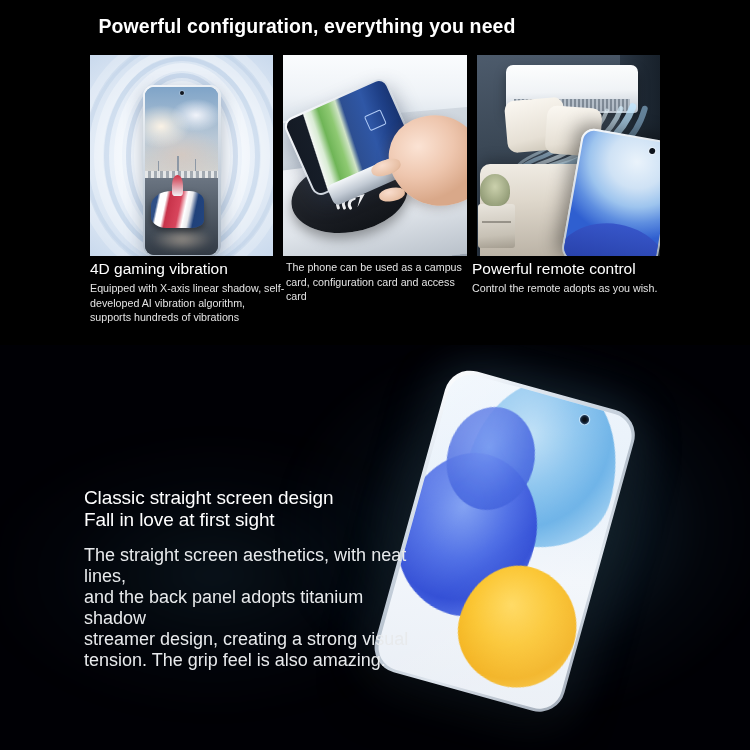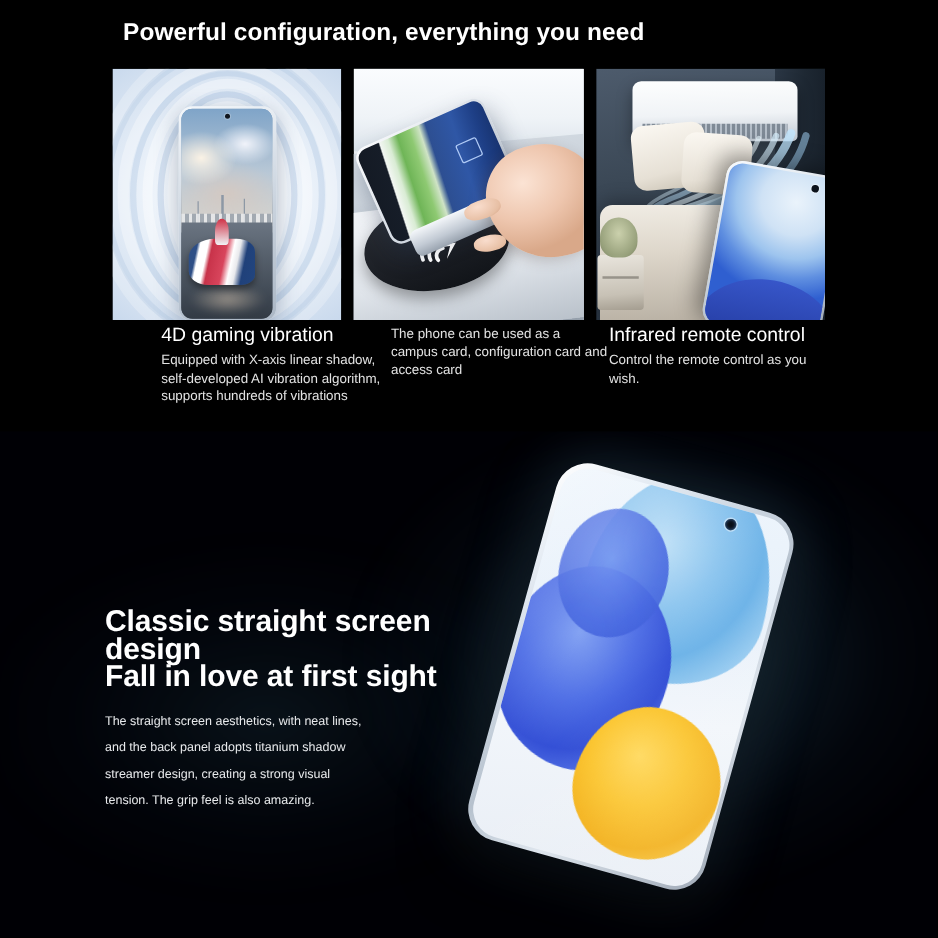--- a/index.html
+++ b/index.html
@@ -320,21 +320,21 @@
     z-index:3;
   }
 
   
   #captions {
     position:absolute; left:90px; top:260px;
     width:580px;
     display:flex;
   }
   .cap { width:195px; }
-  .cap:nth-child(1){ width:196px;margin-left:39px; }
+  .cap:nth-child(1){ width:196px; }
   .cap:nth-child(2){ width:186px; }
   .cap-title {
     color:#ffffff;
     font-size:15.5px;
     font-weight:400;
     line-height:18px;
     margin-bottom:3px;
   }
   .cap-body {
     color:#e3e3e3;
@@ -362,30 +362,30 @@
     filter:blur(8px);
   }
 
   #bottom-copy {
     position:absolute; left:84px; top:142px;
     width:330px;
     z-index:5;
   }
   #bottom-title {
     color:#ffffff;
-    font-size:24px;
-    font-weight:bold;
+    font-size:19px;
+    font-weight:normal;
     line-height:22px;
     letter-spacing:-0.1px;
     white-space:pre-line;
   }
   #bottom-body {
     margin-top:14px;
     color:#e8eaec;
-    font-size:10px;
+    font-size:18px;
     line-height:21px;
     white-space:pre-line;
   }
 
   
   #big-phone-wrap {
     position:absolute; left:390px; top:42px;
     width:240px; height:330px;
     transform:rotate(15.5deg);
     z-index:4;
@@ -537,22 +537,22 @@
 
     <div id="captions">
       <div class="cap">
         <div class="cap-title">4D gaming vibration</div>
         <div class="cap-body">Equipped with X-axis linear shadow, self-developed AI vibration algorithm, supports hundreds of vibrations</div>
       </div>
       <div class="cap">
         <div class="cap-body">The phone can be used as a campus card, configuration card and access card</div>
       </div>
       <div class="cap">
-        <div class="cap-title">Infrared remote control</div>
-        <div class="cap-body">Control the remote control as you wish.</div>
+        <div class="cap-title">Powerful remote control</div>
+        <div class="cap-body">Control the remote adopts as you wish.</div>
       </div>
     </div>
 
   </section>
 
   <section id="bottom-section">
     <div id="bottom-glow2"></div>
     <div id="bottom-glow"></div>
 
     <div id="bottom-copy">

